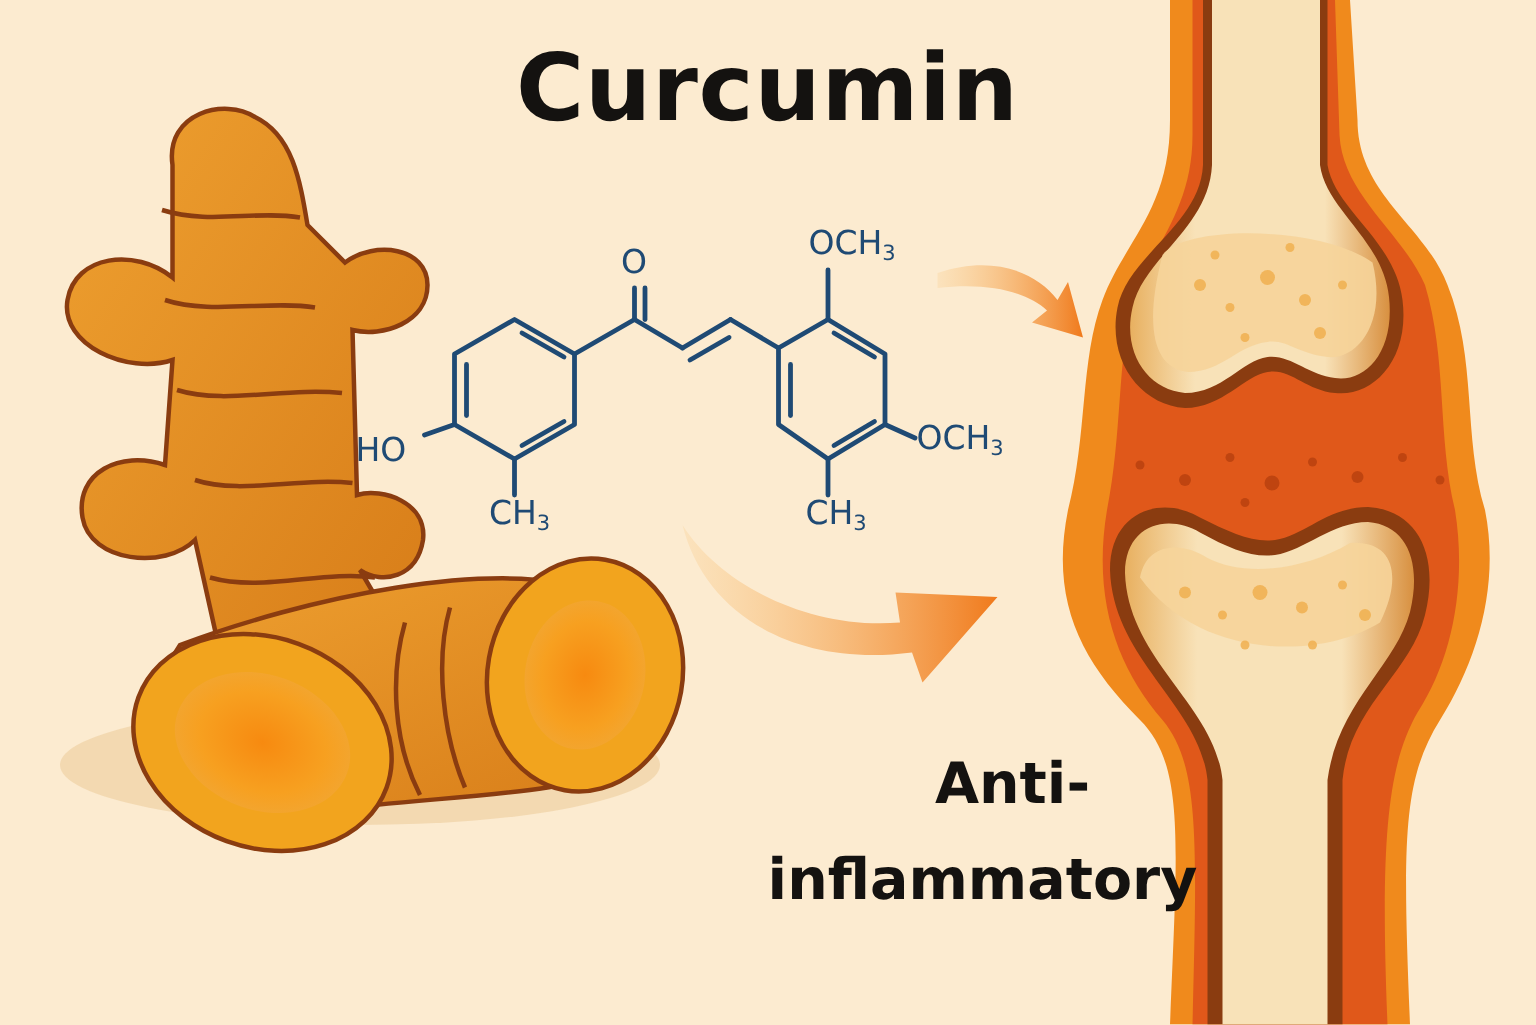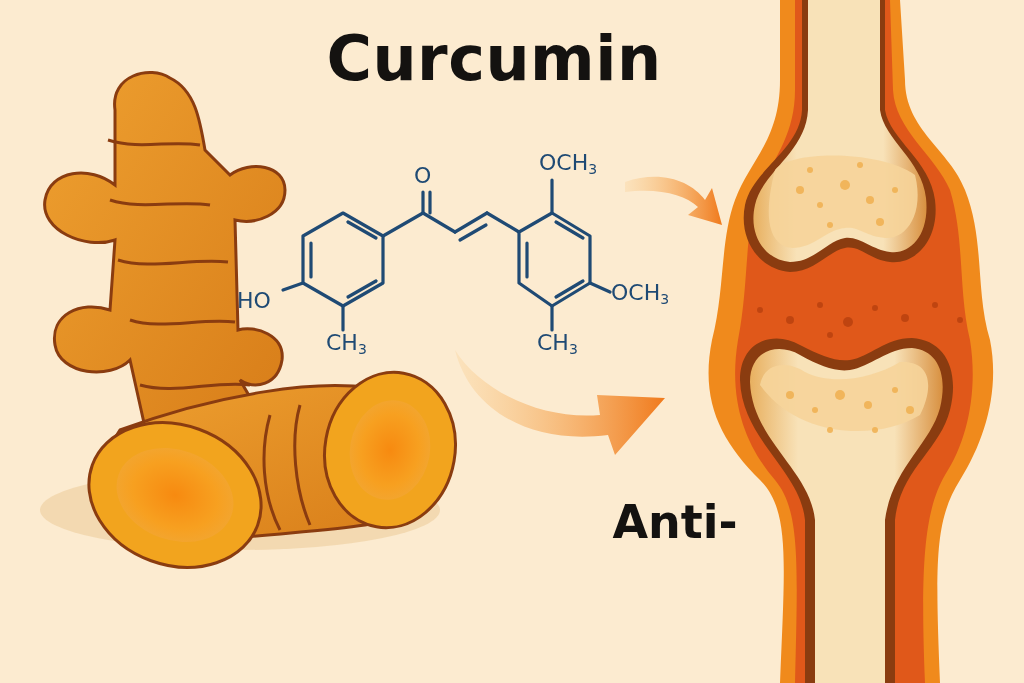--- a/index.html
+++ b/index.html
@@ -4,27 +4,27 @@
 <style>
   html, body { margin: 0; padding: 0; }
   body {
     width: 1024px; height: 683px; overflow: hidden;
     background: #fcebd0;
     position: relative;
     font-family: "DejaVu Sans", sans-serif;
   }
   .canvas { position: absolute; left: 0; top: 0; width: 1024px; height: 683px; }
   .title {
-    position: absolute; left: 314px; top: 22px; width: 360px;
-    text-align: center; font-size: 62px; font-weight: bold;
+    position: absolute; left: 344px; top: 22px; width: 360px;
+    text-align: left; font-size: 62px; font-weight: bold;
     color: #141210; letter-spacing: 0.5px;
   }
   .caption {
     position: absolute; left: 545px; top: 490px; width: 260px;
-    text-align: center; font-size: 46px; font-weight: bold;
+    text-align: center; font-size: 38px; font-weight: bold;
     color: #141210; line-height: 64px;
   }
   .caption .line2 { margin-left: -40px; }
   .mol-label {
     position: absolute; font-family: "DejaVu Sans", sans-serif;
     color: #1f4a74; font-size: 22px;
   }
   .mol-label sub { font-size: 14px; vertical-align: -4px; }
 </style>
 </head>
@@ -159,13 +159,14 @@
 <div class="mol-label" style="left:414px; top:163px;"><span>O</span></div>
 <div class="mol-label" style="left:326px; top:330px;"><span>CH</span><sub>3</sub></div>
 <div class="mol-label" style="left:539px; top:150px;"><span>OCH</span><sub>3</sub></div>
 <div class="mol-label" style="left:611px; top:280px;"><span>OCH</span><sub>3</sub></div>
 <div class="mol-label" style="left:537px; top:330px;"><span>CH</span><sub>3</sub></div>
 
 <div class="title">Curcumin</div>
 
 <div class="caption">
   <div>Anti-</div>
+  <div class="line2">inflammatory</div>
 </div>
 
 </body></html>

